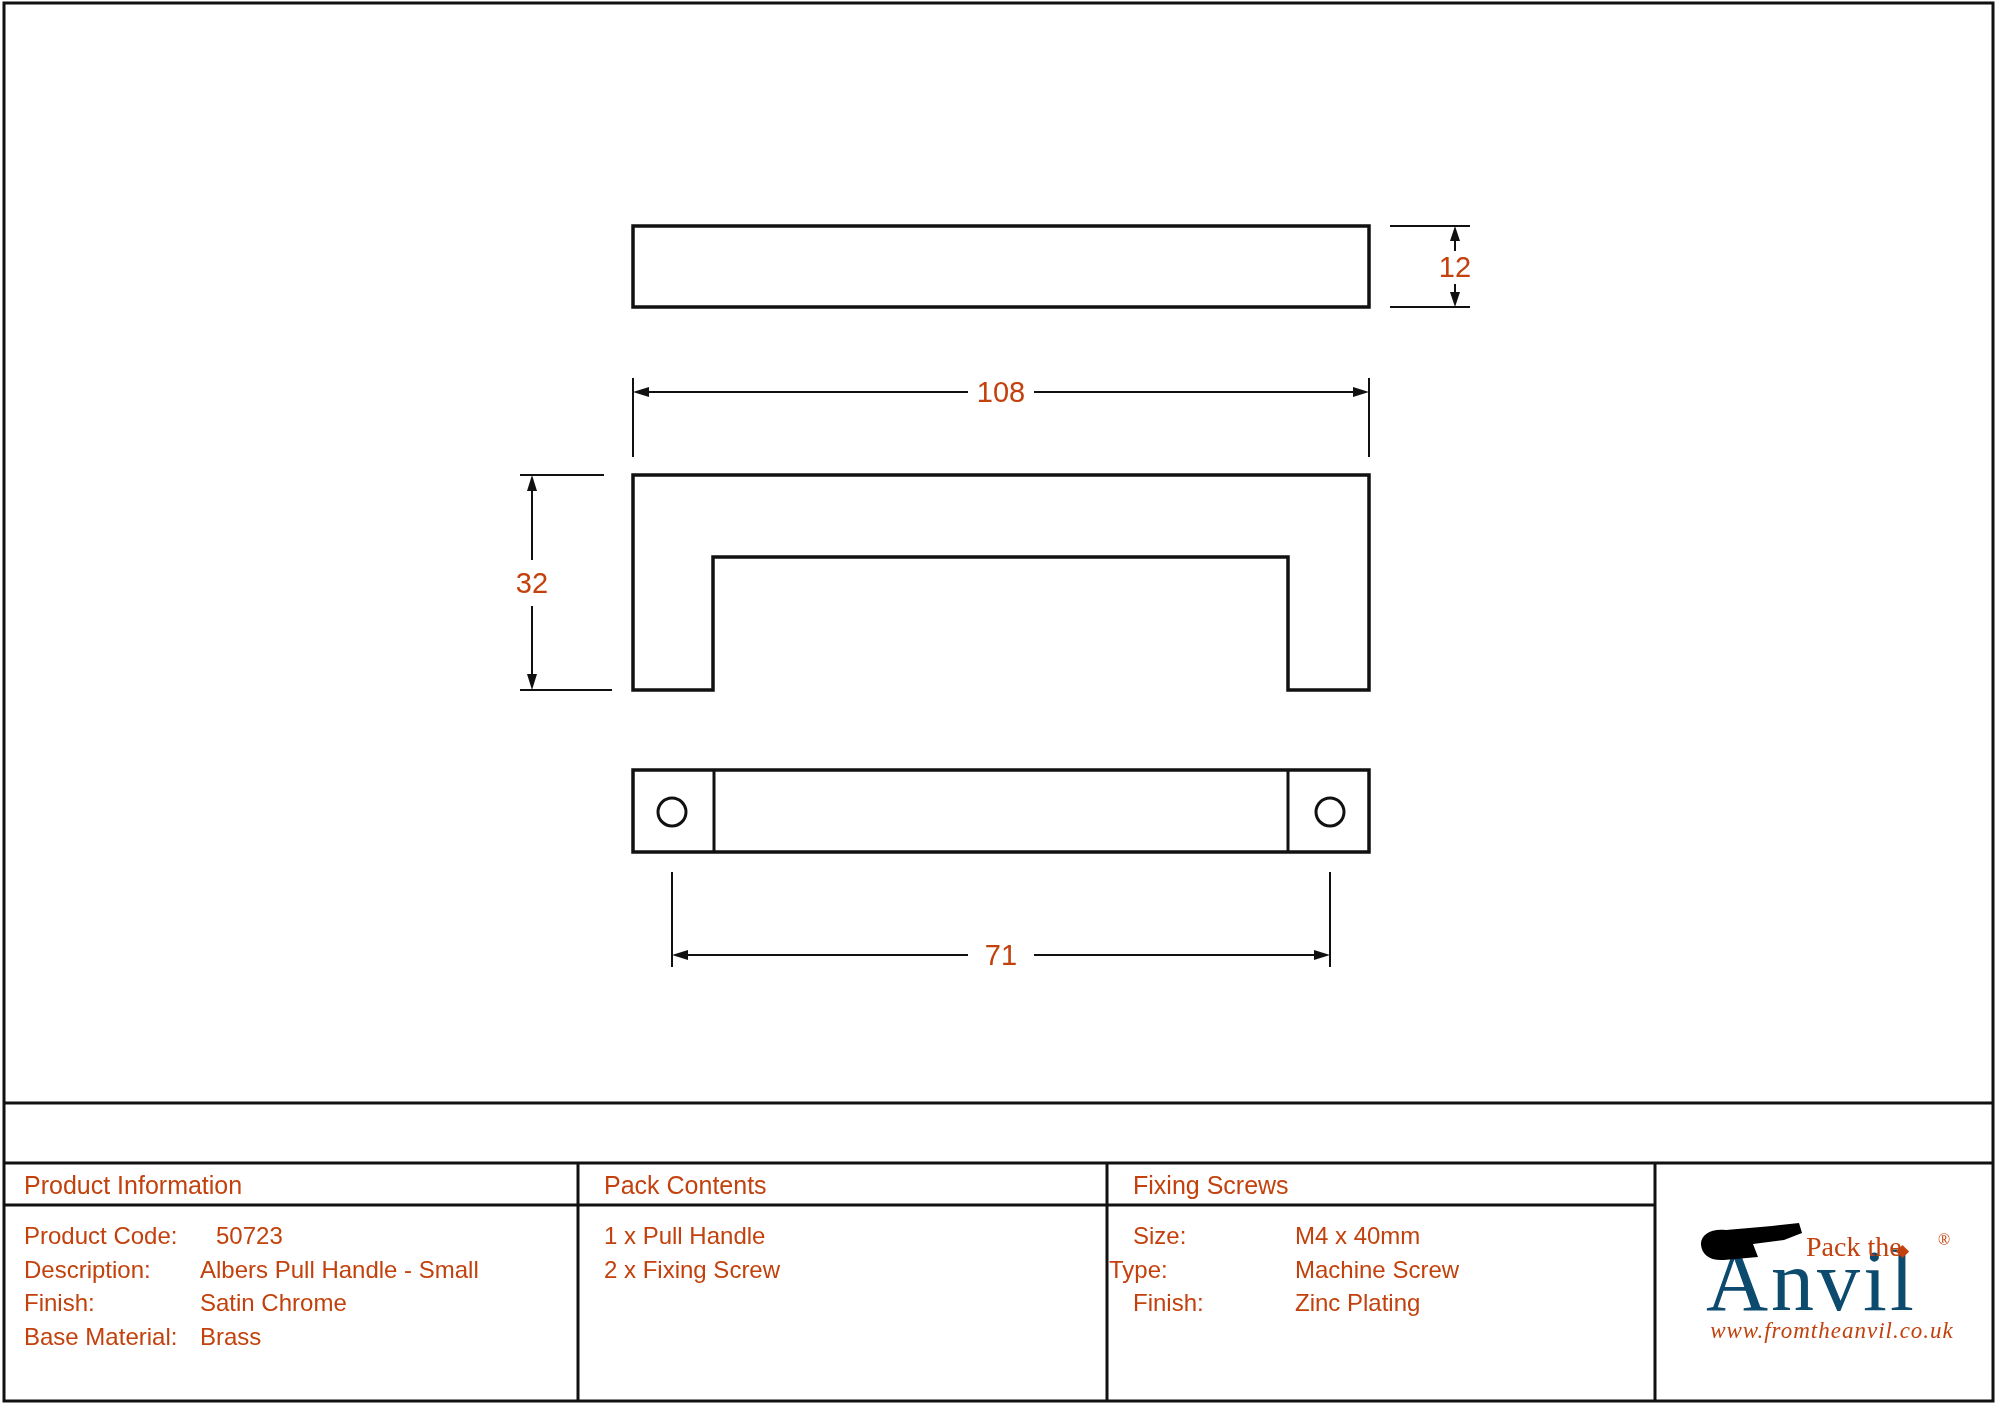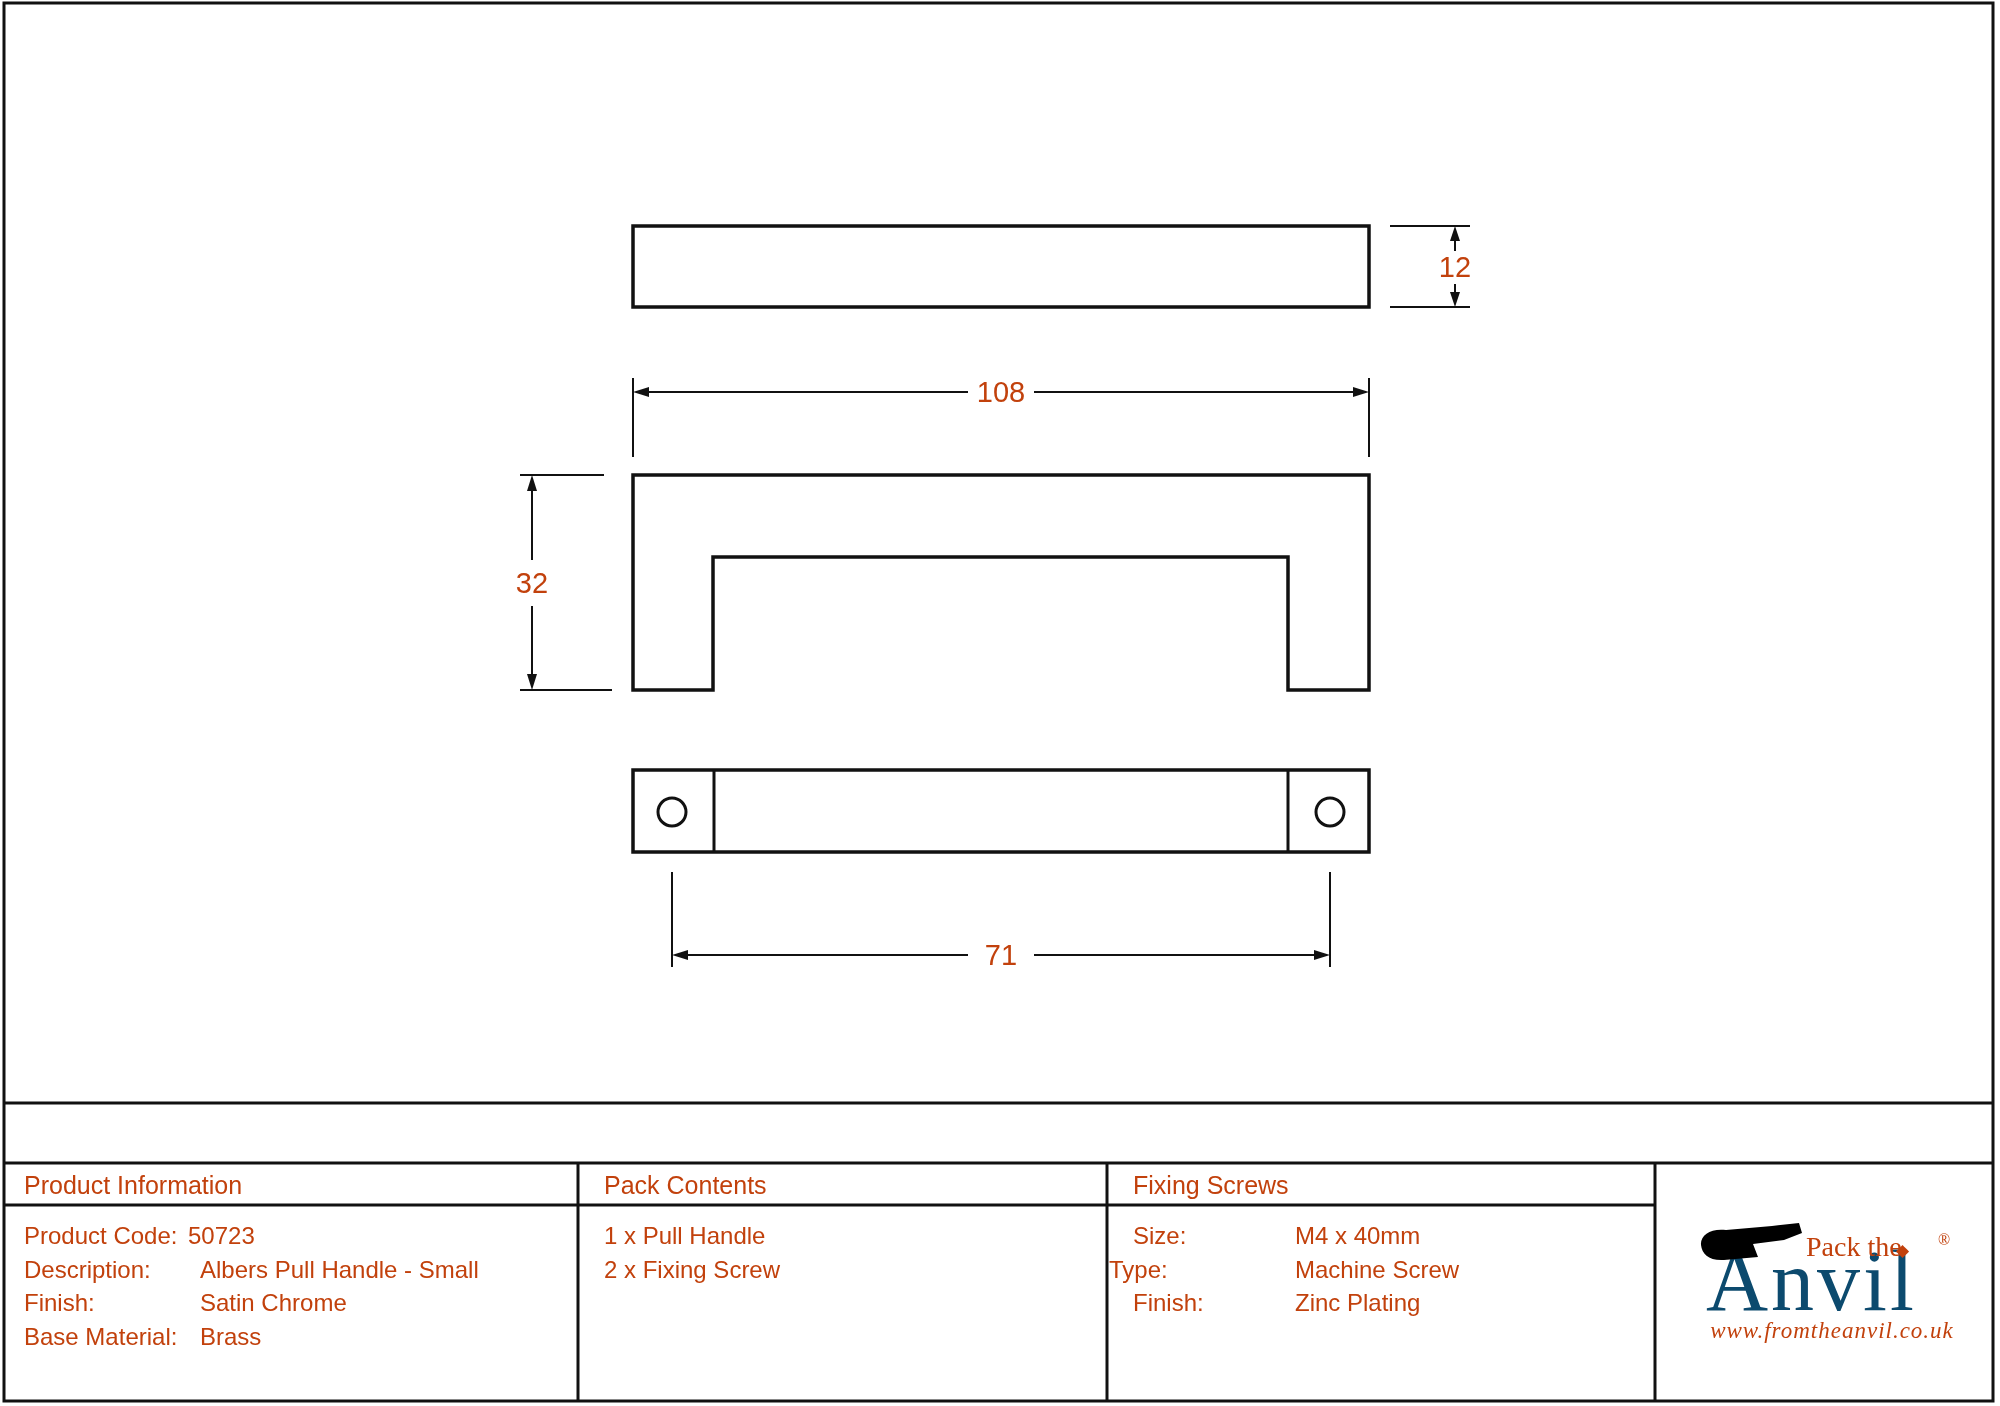--- a/index.html
+++ b/index.html
@@ -89,21 +89,21 @@
   <div class="t dim" style="left:1455px;top:267px;">12</div>
   <div class="t dim" style="left:532px;top:583px;">32</div>
   <div class="t dim" style="left:1001px;top:955px;">71</div>
 
 
   <div class="t hdr" style="left:24px;top:1185px;">Product Information</div>
   <div class="t hdr" style="left:604px;top:1185px;">Pack Contents</div>
   <div class="t hdr" style="left:1133px;top:1185px;">Fixing Screws</div>
 
   <div class="t cell" style="left:24px;top:1236px;">Product Code:</div>
-  <div class="t cell" style="left:188px;top:1236px;">50723</div>
+  <div class="t cell" style="left:216px;top:1236px;">50723</div>
   <div class="t cell" style="left:24px;top:1270px;">Description:</div>
   <div class="t cell" style="left:200px;top:1270px;">Albers Pull Handle - Small</div>
   <div class="t cell" style="left:24px;top:1303px;">Finish:</div>
   <div class="t cell" style="left:200px;top:1303px;">Satin Chrome</div>
   <div class="t cell" style="left:24px;top:1337px;">Base Material:</div>
   <div class="t cell" style="left:200px;top:1337px;">Brass</div>
 
   <div class="t cell" style="left:604px;top:1236px;">1 x Pull Handle</div>
   <div class="t cell" style="left:604px;top:1270px;">2 x Fixing Screw</div>
 

